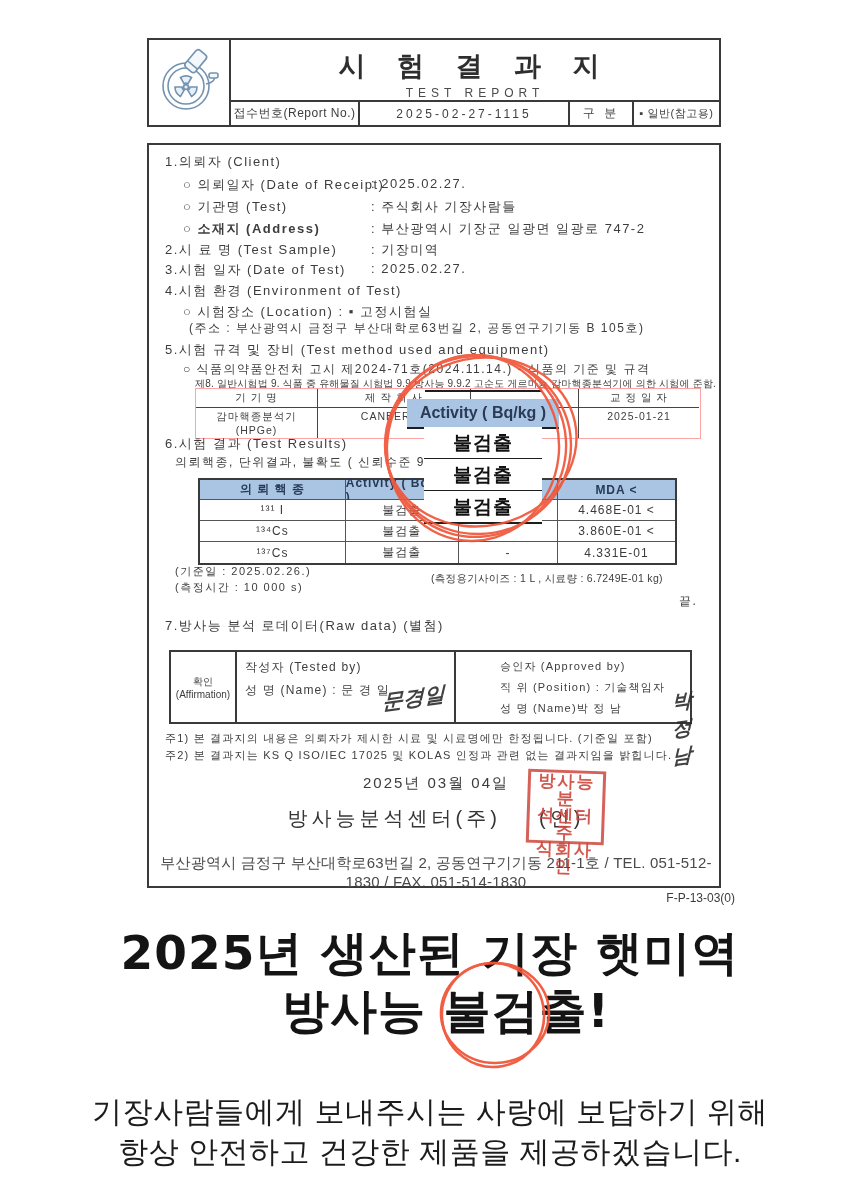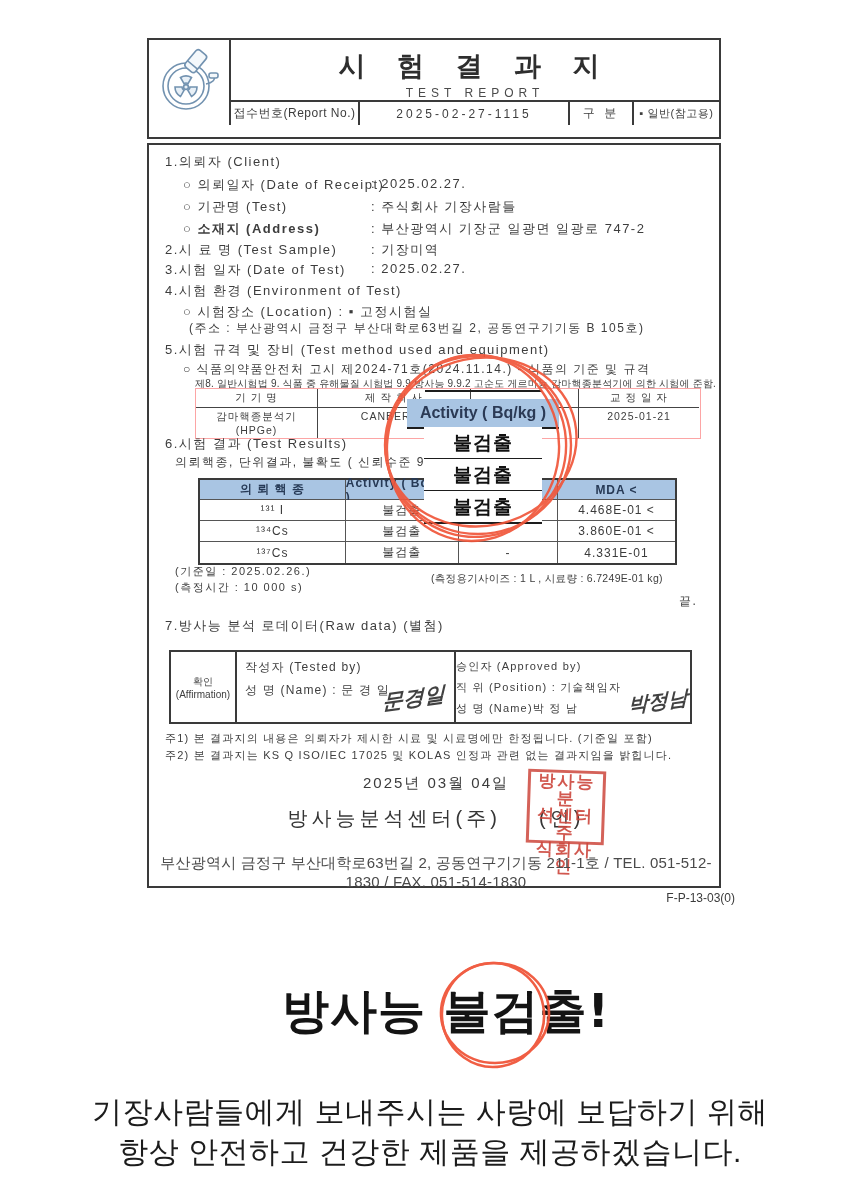--- a/index.html
+++ b/index.html
@@ -1,21 +1,21 @@
 <!DOCTYPE html>
 <html><head>
 <meta charset="utf-8">
 <style>
   html,body{margin:0;padding:0;background:#ffffff;}
   .page{position:relative;width:860px;height:1200px;background:#ffffff;overflow:hidden;
         font-family:"Liberation Sans",sans-serif;color:#3b3b3b;}
   .abs{position:absolute;box-sizing:border-box;}
 
   
-  .header-box{left:147px;top:38px;width:574px;height:101px;border:2px solid #3a3a3a;background:#fff;}
+  .header-box{left:147px;top:38px;width:574px;height:89px;border:2px solid #3a3a3a;background:#fff;}
   .logo-cell{left:0;top:0;width:82px;height:85px;border-right:2px solid #3a3a3a;display:flex;align-items:center;justify-content:center;}
   .title-wrap{left:82px;top:4px;width:488px;height:56px;text-align:center;}
   .title-ko{font-size:27px;font-weight:bold;letter-spacing:12px;color:#2e2e2e;margin-top:4px;}
   .title-en{font-size:12px;letter-spacing:5px;color:#4a4a4a;margin-top:2px;}
   .repno-row{left:82px;top:60px;width:488px;height:25px;border-top:2px solid #3a3a3a;display:flex;font-size:12px;color:#3d3d3d;}
   .repno-row > div{display:flex;align-items:center;justify-content:center;height:100%;box-sizing:border-box;}
   .rp-label{width:129px;border-right:2px solid #3a3a3a;letter-spacing:.5px;}
   .rp-value{width:210px;border-right:2px solid #3a3a3a;letter-spacing:3px;}
   .rp-cat{width:64px;border-right:2px solid #3a3a3a;letter-spacing:3px;}
   .rp-catval{flex:1;font-size:11px;letter-spacing:.5px;}
@@ -40,21 +40,21 @@
                  display:flex;align-items:center;justify-content:center;height:21px;letter-spacing:1px;background:#fff;}
   .res-row > div:last-child{border-right:none;}
   .res-row:last-child > div{border-bottom:none;}
   .res-row.hdr > div{background:#a9c5e3;color:#273a56;font-weight:bold;height:20px;}
   .rc1{width:147px;} .rc2{width:114px;} .rc3{width:100px;} .rc4{width:118px;}
 
   
   .aff-table{left:20px;top:505px;width:523px;height:74px;border:2px solid #3a3a3a;display:flex;font-size:12px;color:#3d3d3d;}
   .aff-left{width:66px;border-right:2px solid #3a3a3a;display:flex;flex-direction:column;align-items:center;justify-content:center;font-size:10px;box-sizing:border-box;}
   .aff-mid{width:219px;border-right:2px solid #3a3a3a;position:relative;box-sizing:border-box;padding:7px 8px;}
-  .aff-right{flex:1;position:relative;box-sizing:border-box;padding:7px 0;font-size:11px;}
+  .aff-right{flex:1;position:relative;box-sizing:border-box;padding:7px 0;font-size:11px;margin-left:44px;}
   .aff-mid div, .aff-right div{letter-spacing:1.2px;margin-bottom:6px;}
   .sign{position:absolute;font-style:italic;font-weight:bold;color:#2d2d2d;transform:rotate(-8deg) skewX(-8deg);opacity:.9;}
 
   .footnote{font-size:11px;letter-spacing:1.2px;color:#3d3d3d;position:absolute;white-space:nowrap;}
   .issue-date{position:absolute;left:0;width:574px;text-align:center;font-size:15px;letter-spacing:2px;color:#3c3c3c;}
   .issue-org{position:absolute;left:0;width:574px;text-align:center;font-size:20px;letter-spacing:4px;color:#353535;}
   .addr{position:absolute;left:0;width:574px;text-align:center;font-size:15px;color:#4a4a4a;letter-spacing:.2px;}
 
   
   .seal{left:378px;top:625px;width:78px;height:74px;border:3px solid rgba(204,70,60,.85);
@@ -245,20 +245,21 @@
 
   <svg class="circles" style="left:372px;top:348px;" width="215" height="200" viewBox="0 0 215 200">
     <g fill="none" stroke="#f0563a" stroke-width="2.4" opacity="0.92">
       <ellipse cx="106" cy="97" rx="93" ry="89"></ellipse>
       <ellipse cx="101" cy="100" rx="86" ry="93" transform="rotate(6 101 100)"></ellipse>
       <ellipse cx="109" cy="94" rx="96" ry="84" transform="rotate(-12 109 94)"></ellipse>
       <ellipse cx="104" cy="98" rx="90" ry="91" transform="rotate(18 104 98)"></ellipse>
     </g>
   </svg>
 
+  <div class="banner1">2025년 생산된 기장 햇미역</div>
   <div class="banner2">방사능 불검출!</div>
 
   <svg class="circles" style="left:434px;top:958px;" width="125" height="112" viewBox="0 0 125 112">
     <g fill="none" stroke="#f0563a" stroke-width="2.6" opacity="0.95">
       <ellipse cx="61" cy="55" rx="54" ry="50"></ellipse>
       <ellipse cx="59" cy="57" rx="51" ry="52" transform="rotate(-10 59 57)"></ellipse>
     </g>
   </svg>
 
   <div class="sub1">기장사람들에게 보내주시는 사랑에 보답하기 위해</div>

